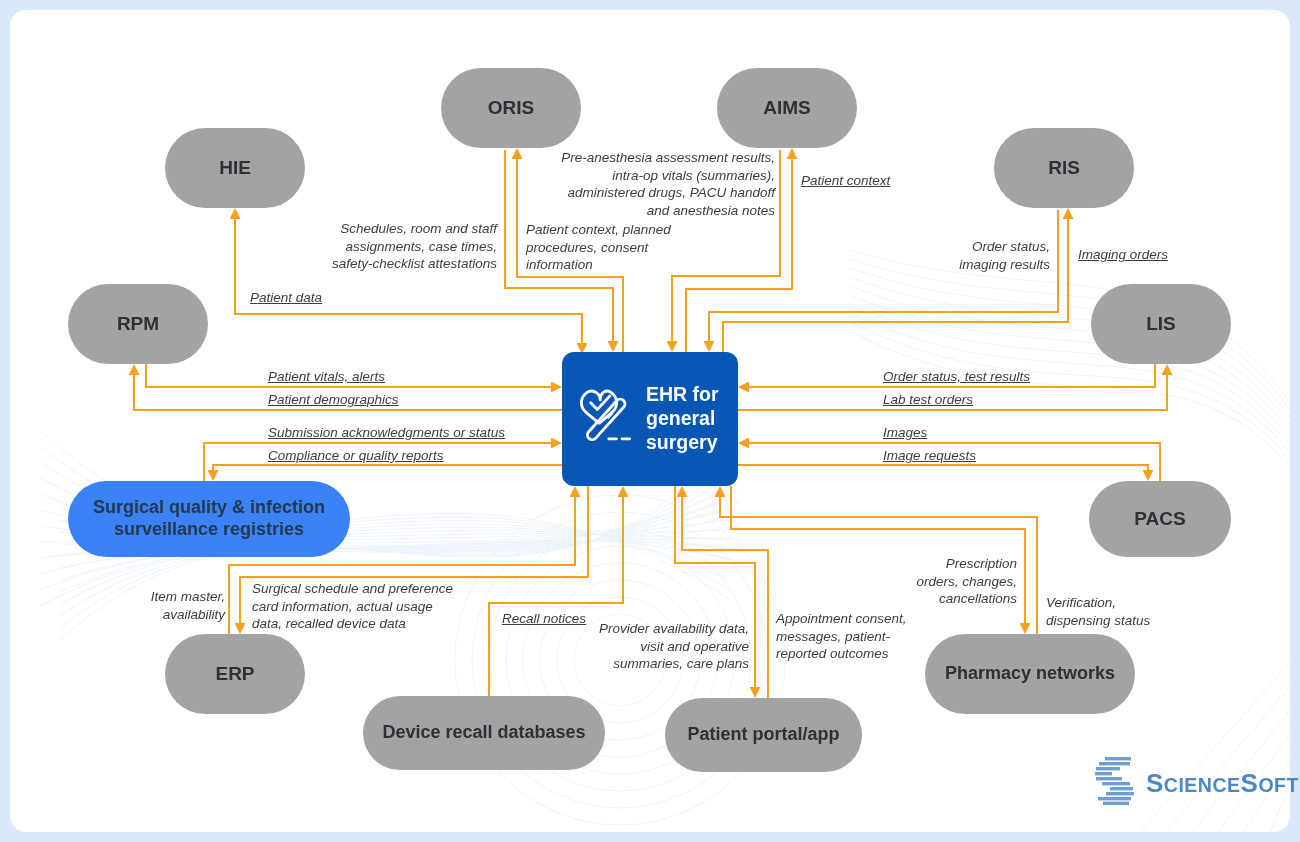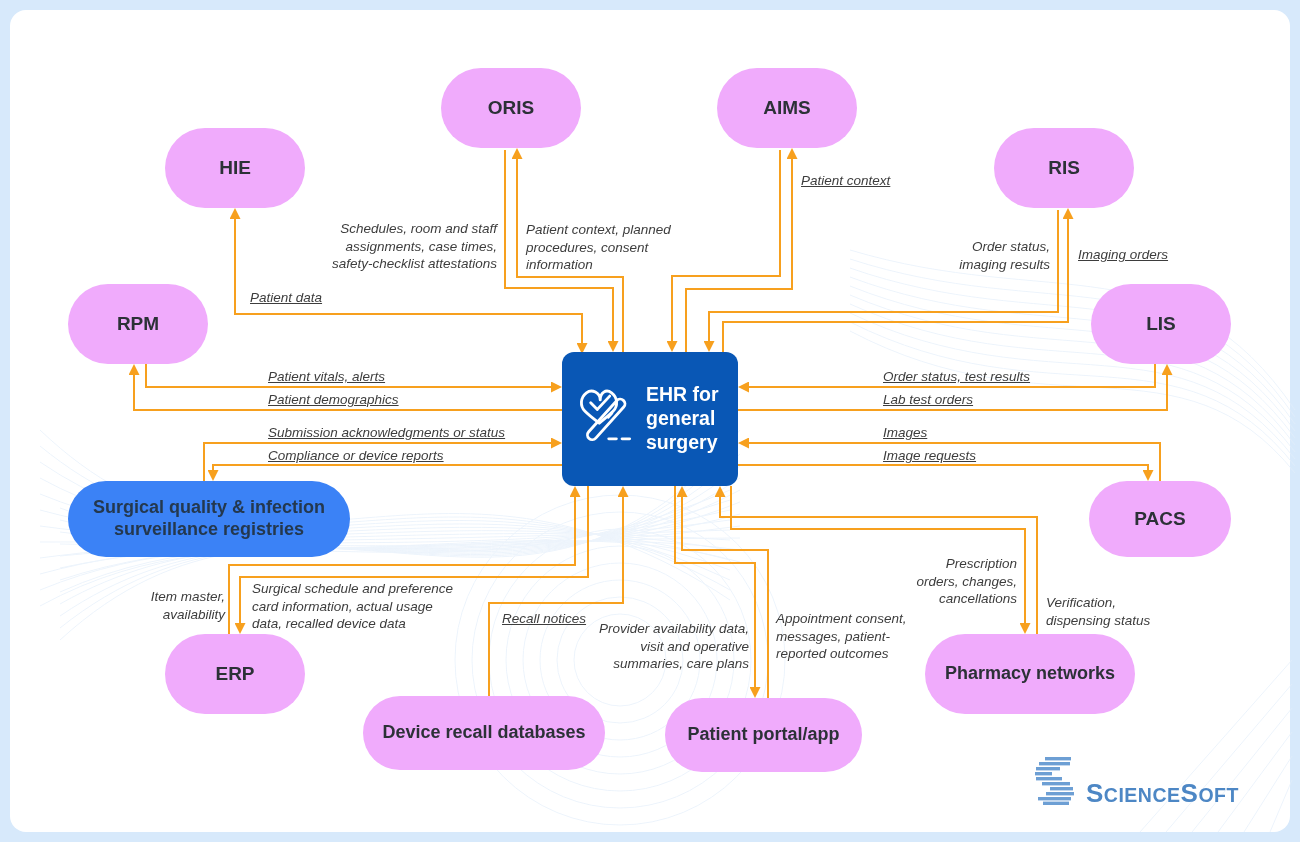--- a/index.html
+++ b/index.html
@@ -3,21 +3,21 @@
 <meta charset="utf-8">
 <style>
   html,body{margin:0;padding:0;background:#d7e9fb;font-family:"Liberation Sans",sans-serif;}
   .stage{position:relative;width:1300px;height:842px;background:#d7e9fb;overflow:hidden;}
   .card{position:absolute;left:10px;top:10px;width:1280px;height:822px;background:#ffffff;border-radius:16px;}
   svg.layer{position:absolute;left:0;top:0;pointer-events:none;}
   #deco-layer{z-index:1;}
   #edge-layer{z-index:2;}
   .edge{stroke:#f7a01e;stroke-width:2;fill:none;marker-end:url(#ah);}
   .edge.bidir{marker-start:url(#ah);}
-  .node{position:absolute;z-index:3;background:#f0abfc;border-radius:40px;display:flex;align-items:center;justify-content:center;text-align:center;color:#2c3137;font-weight:700;font-size:19px;line-height:1.22;}
+  .node{position:absolute;z-index:3;background:#a3a3a3;border-radius:40px;display:flex;align-items:center;justify-content:center;text-align:center;color:#2c3137;font-weight:700;font-size:19px;line-height:1.22;}
   .node.wide{font-size:18px;}
   .node.light{background:#3b82f6;color:#24384e;}
   .n-oris{left:441px;top:68px;width:140px;height:80px;}
   .n-aims{left:717px;top:68px;width:140px;height:80px;}
   .n-hie{left:165px;top:128px;width:140px;height:80px;}
   .n-ris{left:994px;top:128px;width:140px;height:80px;}
   .n-rpm{left:68px;top:284px;width:140px;height:80px;}
   .n-lis{left:1091px;top:284px;width:140px;height:80px;}
   .n-reg{left:68px;top:481px;width:282px;height:76px;border-radius:38px;padding:0 14px;box-sizing:border-box;}
   .n-pacs{left:1089px;top:481px;width:142px;height:76px;border-radius:38px;}
@@ -45,21 +45,21 @@
   .l-lab-orders{left:883px;top:391px;}
   .l-images{left:883px;top:424px;}
   .l-image-requests{left:883px;top:447px;}
   .l-item-master{left:140px;top:588px;width:85px;}
   .l-surgical-schedule{left:252px;top:580px;width:205px;}
   .l-recall-notices{left:502px;top:610px;}
   .l-provider{left:579px;top:620px;width:170px;}
   .l-appointment{left:776px;top:610px;width:140px;}
   .l-prescription{left:912px;top:555px;width:105px;}
   .l-verification{left:1046px;top:594px;width:115px;}
-  .logo{position:absolute;z-index:3;left:1035px;top:757px;display:flex;align-items:flex-end;gap:9px;}
+  .logo{position:absolute;z-index:3;left:1095px;top:757px;display:flex;align-items:center;gap:9px;}
   .logo-text{color:#4d87c5;font-weight:700;letter-spacing:0.5px;font-size:26px;}
   .logo-text .sm{font-size:19.5px;}
 </style>
 </head>
 <body>
 
 <div class="stage">
   <div class="card"></div>
 
   <svg id="deco-layer" class="layer" width="1300" height="842" viewBox="0 0 1300 842">
@@ -170,27 +170,28 @@
         <line x1="45" y1="63" x2="53" y2="63"></line>
         <line x1="59" y1="63" x2="67" y2="63"></line>
       </svg>
     </span>
     <span class="ehr-title">EHR for general surgery</span>
   </div>
 
   <div class="lbl nw l-patient-data">Patient data</div>
   <div class="lbl r l-schedules">Schedules, room and staff assignments, case times, safety-checklist attestations</div>
   <div class="lbl l-ctx-planned">Patient context, planned procedures, consent information</div>
+  <div class="lbl r l-pre-anesthesia">Pre-anesthesia assessment results, intra-op vitals (summaries), administered drugs, PACU handoff and anesthesia notes</div>
   <div class="lbl nw l-patient-context">Patient context</div>
   <div class="lbl r l-order-imaging">Order status, imaging results</div>
   <div class="lbl nw l-imaging-orders">Imaging orders</div>
   <div class="lbl nw l-vitals">Patient vitals, alerts</div>
   <div class="lbl nw l-demographics">Patient demographics</div>
   <div class="lbl nw l-submission">Submission acknowledgments or status</div>
-  <div class="lbl nw l-compliance">Compliance or device reports</div>
+  <div class="lbl nw l-compliance">Compliance or quality reports</div>
   <div class="lbl nw l-order-test">Order status, test results</div>
   <div class="lbl nw l-lab-orders">Lab test orders</div>
   <div class="lbl nw l-images">Images</div>
   <div class="lbl nw l-image-requests">Image requests</div>
   <div class="lbl r l-item-master">Item master, availability</div>
   <div class="lbl l-surgical-schedule">Surgical schedule and preference card information, actual usage data, recalled device data</div>
   <div class="lbl nw l-recall-notices">Recall notices</div>
   <div class="lbl r l-provider">Provider availability data, visit and operative summaries, care plans</div>
   <div class="lbl l-appointment">Appointment consent, messages, patient-reported outcomes</div>
   <div class="lbl r l-prescription">Prescription orders, changes, cancellations</div>

